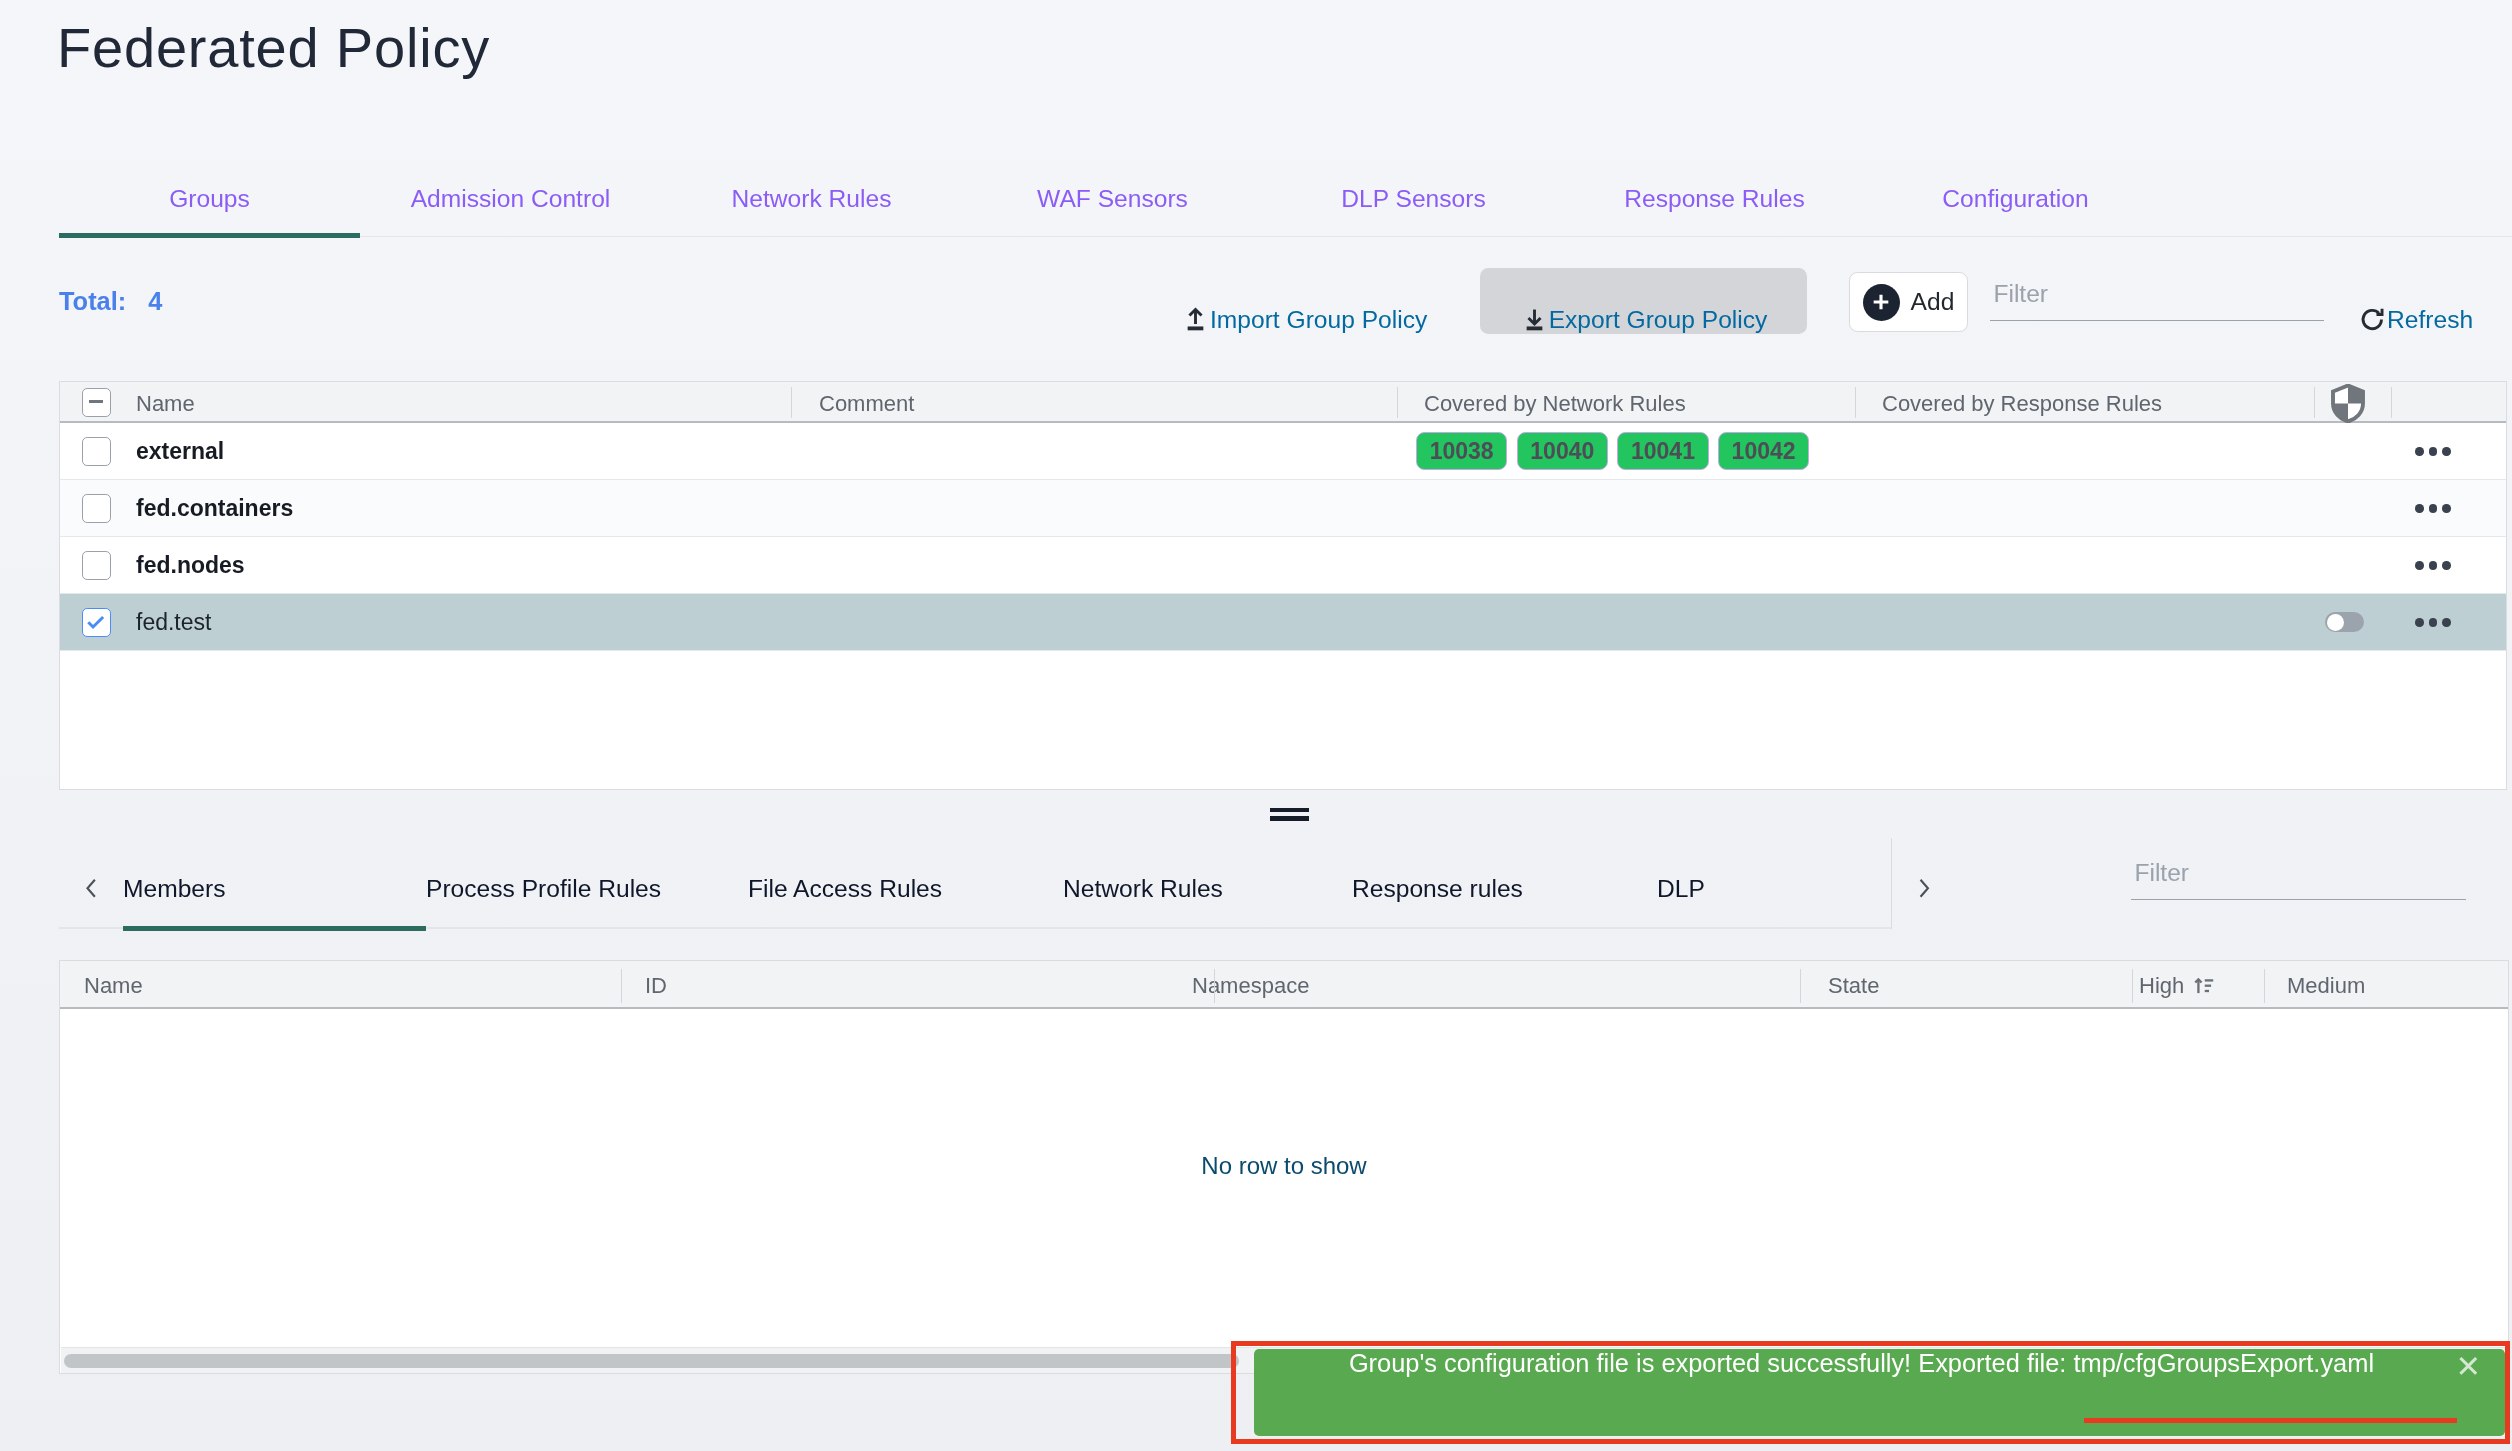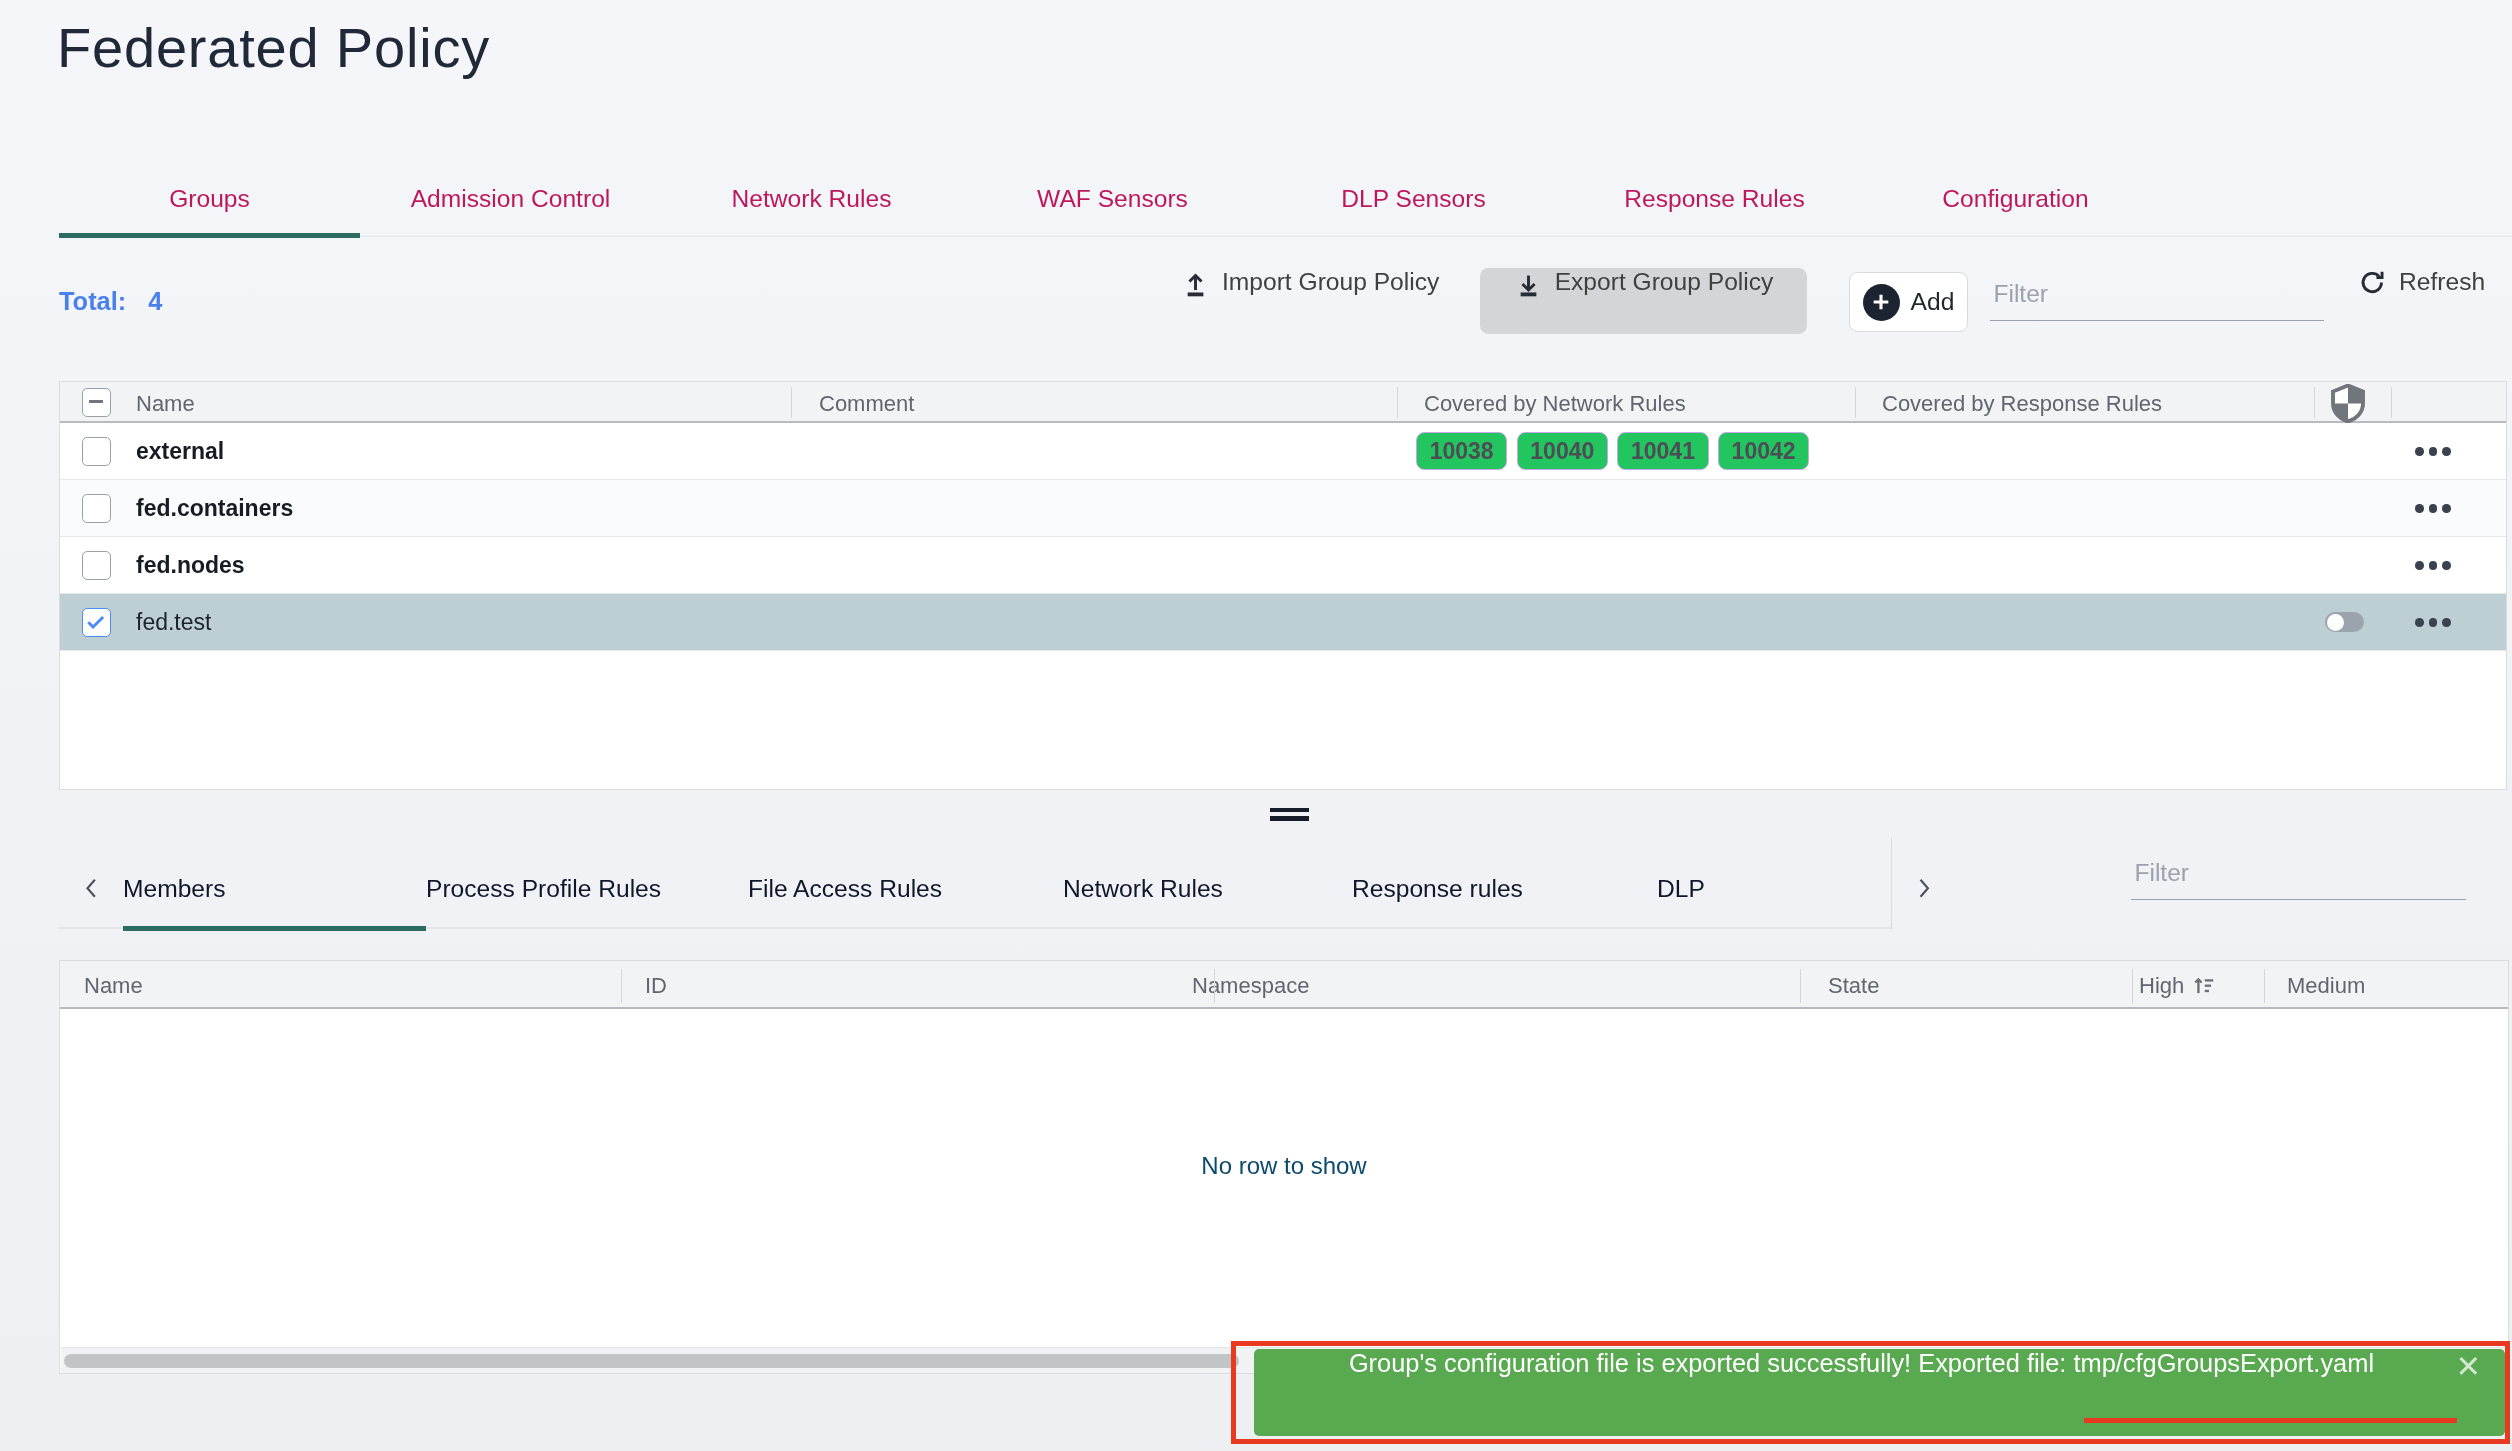--- a/index.html
+++ b/index.html
@@ -7,27 +7,27 @@
   body { font-family:"Liberation Sans", sans-serif; background:linear-gradient(#f5f6f9, #edeff3); overflow:hidden; }
   #app { position:relative; width:2512px; height:1451px;margin-left:8px; }
   .abs { position:absolute; }
 
   
   .page-title { left:49px; top:15.3px; font-size:56px; font-weight:400; color:#212837; letter-spacing:0.8px; }
 
   
   .top-tabs { left:51px; top:161px; width:2461px; height:76px; display:flex; border-bottom:1.7px solid #e3e5e9; }
   .top-tab { width:301px; height:100%; display:flex; align-items:center; justify-content:center;
-             font-size:24.6px; color:#be185d; position:relative; cursor:pointer; }
+             font-size:24.6px; color:#8b5cf6; position:relative; cursor:pointer; }
   .tab-underline { position:absolute; left:0; right:0; bottom:-1.7px; height:5.1px; background:#2c6b60; }
 
   
   .total-wrap { left:51px; top:268px; height:66px; display:flex; align-items:center; gap:22px;
                 font-size:25.4px; font-weight:700; color:#4a80ec; }
-  .tool-btn { top:268px; height:66px; display:flex; align-items:flex-start; gap:12px; font-size:24.6px; color:#404040; cursor:pointer; }
+  .tool-btn { top:268px; height:66px; display:flex; align-items:flex-end; font-size:24.6px; color:#0369a1; cursor:pointer; }
   .btn-import { left:1173px; }
   .btn-export { left:1472px; width:327px; background:#d4d5d8; border-radius:8.5px; justify-content:center; }
   .btn-add { left:1841px; top:272px; width:119px; height:60px; background:#ffffff; border:1.7px solid #d7dade;
              border-radius:8.5px; display:flex; align-items:center; justify-content:center; gap:11px;
              font-size:24.6px; color:#23282f; cursor:pointer; }
   .add-circle { width:37px; height:37px; border-radius:50%; background:#1c2431; display:flex; align-items:center; justify-content:center; }
   .btn-refresh { left:2350px; }
   .filter-input { background:transparent; border:none; border-bottom:1.7px solid #9aa2ac; outline:none;
                   font-size:24.6px; color:#333a42; font-family:"Liberation Sans", sans-serif; padding:0 3.4px 12px 3.4px; }
   .filter-input::placeholder { color:#9aa2ac; }

